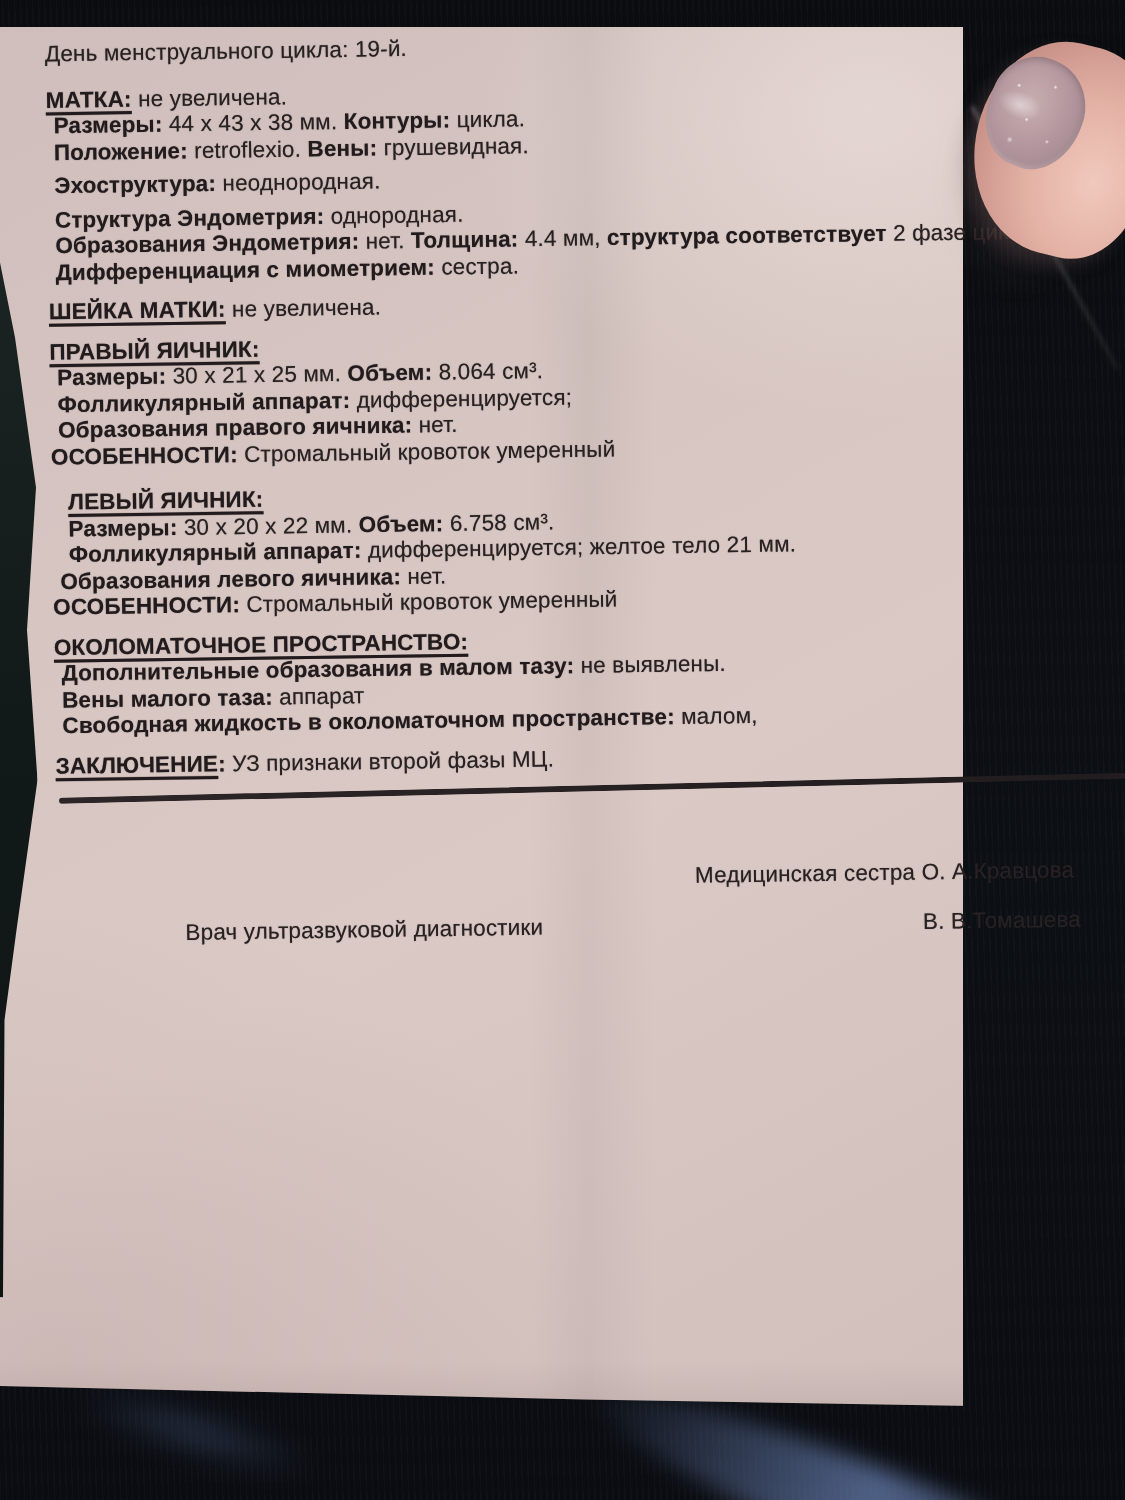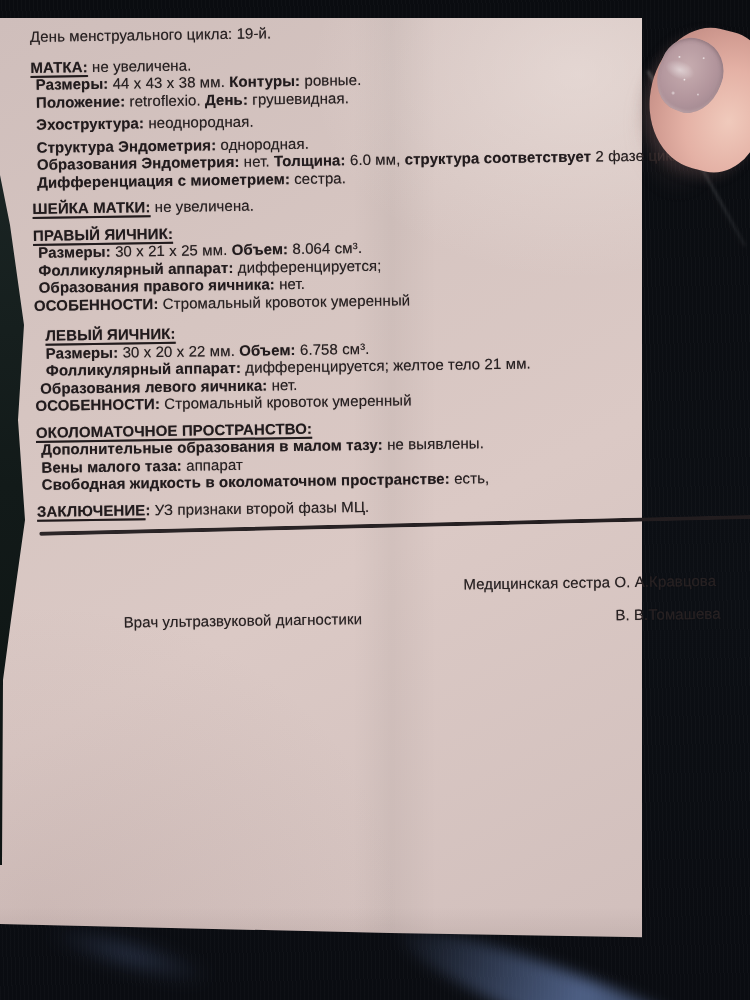--- a/index.html
+++ b/index.html
@@ -111,41 +111,41 @@
   <div class="sheen-right"></div>
   <div class="sheen-left"></div>
 </div>
 
 <div class="paper">
   <div class="crease"></div>
   <div class="content">
     <div>
         <div class="line"><span>День менструального цикла: 19-й.</span></div>
         <div class="line gl"><span class="b u">МАТКА:</span><span> не увеличена.</span></div>
-        <div class="line i1"><span class="b">Размеры:</span><span> 44 х 43 х 38 мм. </span><span class="b">Контуры:</span><span> ровные.</span></div>
-        <div class="line i1"><span class="b">Положение:</span><span> retroflexio. </span><span class="b">День:</span><span> грушевидная.</span></div>
+        <div class="line i1"><span class="b">Размеры:</span><span> 44 х 43 х 38 мм. </span><span class="b">Контуры:</span><span> цикла.</span></div>
+        <div class="line i1"><span class="b">Положение:</span><span> retroflexio. </span><span class="b">Вены:</span><span> грушевидная.</span></div>
         <div class="line gs i1"><span class="b">Эхоструктура:</span><span> неоднородная.</span></div>
         <div class="line gs i1"><span class="b">Структура Эндометрия:</span><span> однородная.</span></div>
-        <div class="line i1"><span class="b">Образования Эндометрия:</span><span> нет. </span><span class="b">Толщина:</span><span> 6.0 мм, </span><span class="b">структура соответствует</span><span> 2 фазе цикла.</span></div>
+        <div class="line i1"><span class="b">Образования Эндометрия:</span><span> нет. </span><span class="b">Толщина:</span><span> 4.4 мм, </span><span class="b">структура соответствует</span><span> 2 фазе цикла.</span></div>
         <div class="line i1"><span class="b">Дифференциация с миометрием:</span><span> сестра.</span></div>
         <div class="line gm"><span class="b u">ШЕЙКА МАТКИ:</span><span> не увеличена.</span></div>
         <div class="line gm"><span class="b u">ПРАВЫЙ ЯИЧНИК:</span></div>
         <div class="line i1"><span class="b">Размеры:</span><span> 30 х 21 х 25 мм. </span><span class="b">Объем:</span><span> 8.064 см³.</span></div>
         <div class="line i1"><span class="b">Фолликулярный аппарат:</span><span> дифференцируется;</span></div>
         <div class="line i1"><span class="b">Образования правого яичника:</span><span> нет.</span></div>
         <div class="line"><span class="b">ОСОБЕННОСТИ:</span><span> Стромальный кровоток умеренный</span></div>
         <div class="line gl i2"><span class="b u">ЛЕВЫЙ ЯИЧНИК:</span></div>
         <div class="line i2"><span class="b">Размеры:</span><span> 30 х 20 х 22 мм. </span><span class="b">Объем:</span><span> 6.758 см³.</span></div>
         <div class="line i2"><span class="b">Фолликулярный аппарат:</span><span> дифференцируется; желтое тело 21 мм.</span></div>
         <div class="line i1"><span class="b">Образования левого яичника:</span><span> нет.</span></div>
         <div class="line"><span class="b">ОСОБЕННОСТИ:</span><span> Стромальный кровоток умеренный</span></div>
         <div class="line gm"><span class="b u">ОКОЛОМАТОЧНОЕ ПРОСТРАНСТВО:</span></div>
         <div class="line i1"><span class="b">Дополнительные образования в малом тазу:</span><span> не выявлены.</span></div>
         <div class="line i1"><span class="b">Вены малого таза:</span><span> аппарат</span></div>
-        <div class="line i1"><span class="b">Свободная жидкость в околоматочном пространстве:</span><span> есть,</span></div>
+        <div class="line i1"><span class="b">Свободная жидкость в околоматочном пространстве:</span><span> малом,</span></div>
         <div class="line gm"><span class="b u">ЗАКЛЮЧЕНИЕ</span><span class="b">:</span><span> УЗ признаки второй фазы МЦ.</span></div>
       </div>
     <div class="divider"></div>
     <div class="sign1">
       <span>Медицинская сестра О. А.Кравцова</span>
     </div>
     <div class="sign2">
       <span>Врач ультразвуковой диагностики</span>
       <span>В. В.Томашева</span>
     </div>

